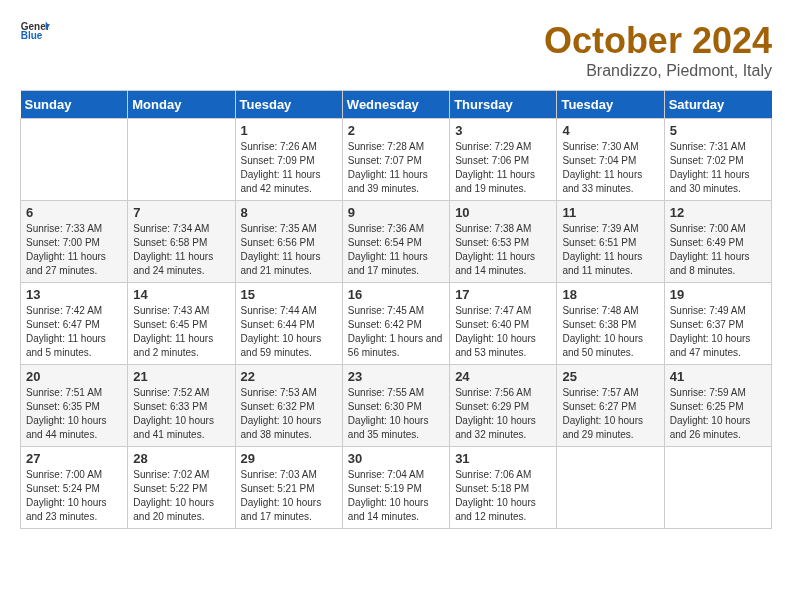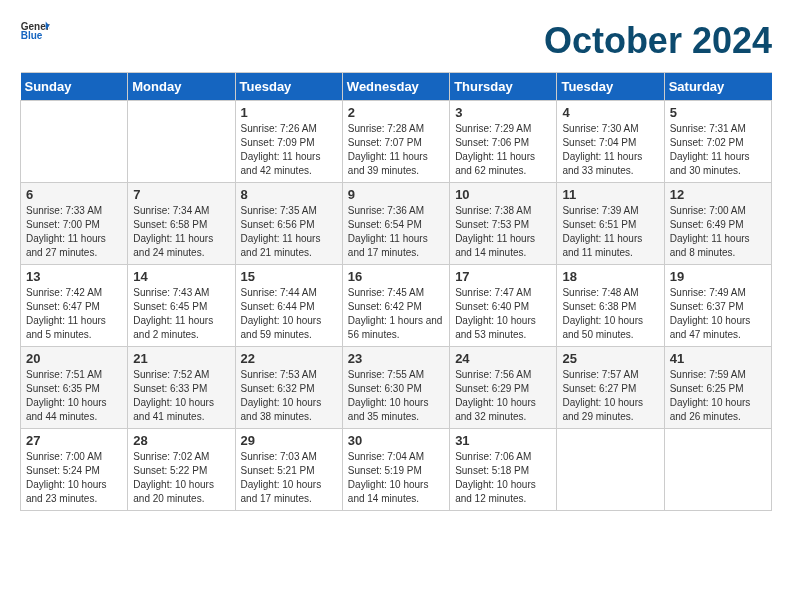--- a/index.html
+++ b/index.html
@@ -24,21 +24,21 @@
     .logo-icon {
       width: 30px;
       height: 20px;
     }
     .title-area {
       text-align: right;
     }
     .month-title {
       font-size: 36px;
       font-weight: bold;
-      color: #0c4a6e;
+      color: #a16207;
     }
     .location-title {
       font-size: 16px;
       color: #555;
     }
     table {
       width: 100%;
       border-collapse: collapse;
       table-layout: fixed;
     }
@@ -88,20 +88,21 @@
 <div class="header-area">
   <div class="logo">
     <svg class="logo-icon" viewBox="0 0 40 28" xmlns="http://www.w3.org/2000/svg">
       <text x="0" y="14" font-size="14" font-weight="bold" fill="#333" font-family="Arial">General</text>
       <text x="0" y="27" font-size="14" font-weight="bold" fill="#1565c0" font-family="Arial">Blue</text>
       <polygon points="35,2 40,8 35,14" fill="#1565c0"></polygon>
     </svg>
   </div>
   <div class="title-area">
     <div class="month-title">October 2024</div>
+    <div class="location-title">Brandizzo, Piedmont, Italy</div>
   </div>
 </div>
 
 <table>
   <thead>
     <tr>
       <th>Sunday</th>
       <th>Monday</th>
       <th>Tuesday</th>
       <th>Wednesday</th>
@@ -123,21 +124,21 @@
         <td>
         <span class="day-number">2</span>
         <span class="day-info">Sunrise: 7:28 AM</span><br>
         <span class="day-info">Sunset: 7:07 PM</span><br>
         <span class="day-info">Daylight: 11 hours and 39 minutes.</span>
       </td>
         <td>
         <span class="day-number">3</span>
         <span class="day-info">Sunrise: 7:29 AM</span><br>
         <span class="day-info">Sunset: 7:06 PM</span><br>
-        <span class="day-info">Daylight: 11 hours and 62 minutes.</span>
+        <span class="day-info">Daylight: 11 hours and 19 minutes.</span>
       </td>
         <td>
         <span class="day-number">4</span>
         <span class="day-info">Sunrise: 7:30 AM</span><br>
         <span class="day-info">Sunset: 7:04 PM</span><br>
         <span class="day-info">Daylight: 11 hours and 33 minutes.</span>
       </td>
         <td>
         <span class="day-number">5</span>
         <span class="day-info">Sunrise: 7:31 AM</span><br>
@@ -166,21 +167,21 @@
       </td>
         <td>
         <span class="day-number">9</span>
         <span class="day-info">Sunrise: 7:36 AM</span><br>
         <span class="day-info">Sunset: 6:54 PM</span><br>
         <span class="day-info">Daylight: 11 hours and 17 minutes.</span>
       </td>
         <td>
         <span class="day-number">10</span>
         <span class="day-info">Sunrise: 7:38 AM</span><br>
-        <span class="day-info">Sunset: 7:53 PM</span><br>
+        <span class="day-info">Sunset: 6:53 PM</span><br>
         <span class="day-info">Daylight: 11 hours and 14 minutes.</span>
       </td>
         <td>
         <span class="day-number">11</span>
         <span class="day-info">Sunrise: 7:39 AM</span><br>
         <span class="day-info">Sunset: 6:51 PM</span><br>
         <span class="day-info">Daylight: 11 hours and 11 minutes.</span>
       </td>
         <td>
         <span class="day-number">12</span>

